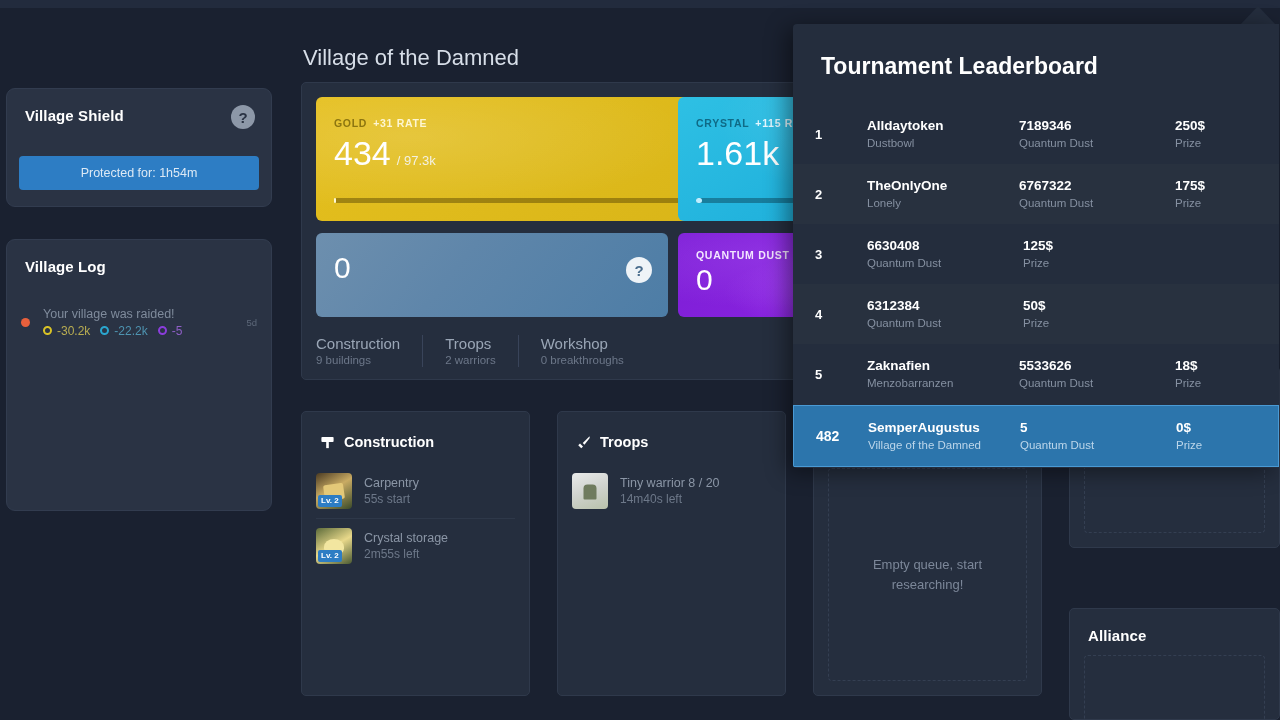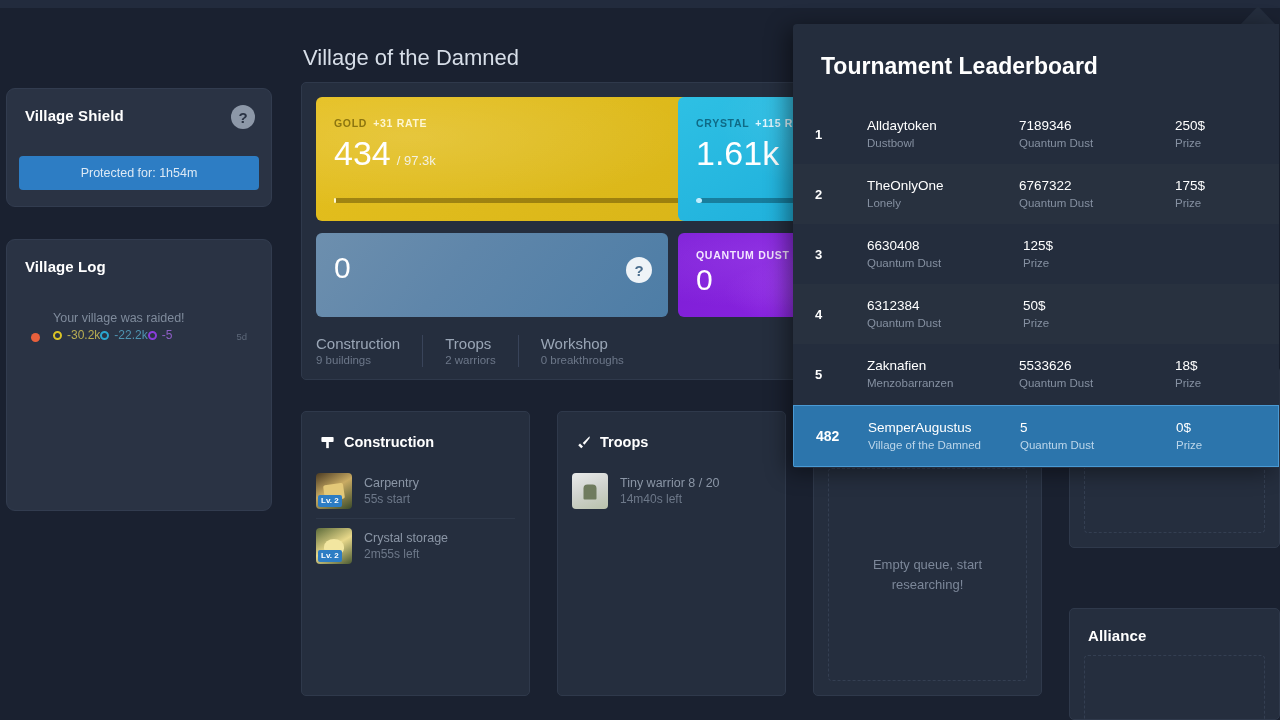--- a/index.html
+++ b/index.html
@@ -39,29 +39,29 @@
   .shield-btn {
     position: absolute; left: 12px; right: 12px; bottom: 16px; height: 34px;
     background: #2d7dc4; border-radius: 4px;
     color: #dce9f5; font-size: 12.5px;
     display: flex; align-items: center; justify-content: center;
     cursor: pointer;
   }
   .log-panel { margin-top: 32px; height: 272px; position: relative; overflow: hidden; }
   .log-row {
     position: absolute; left: 0; right: 0; top: 62px; height: 40px;
-    display: flex; align-items: flex-end; padding: 0 24px;
+    display: flex; align-items: center; padding: 0 14px;
   }
   .log-dot {
     width: 9px; height: 9px; border-radius: 50%; background: #e8603c;
     flex: 0 0 auto; margin-right: 13px;
   }
   .log-body { flex: 1 1 auto; }
   .log-text { color: #7f8b9c; font-size: 12.5px; line-height: 15px; }
-  .log-deltas { display: flex; align-items: center; margin-top: 2px; }
+  .log-deltas { display: flex; align-items: center; gap: 10px; margin-top: 2px; }
   .delta { display: flex; align-items: center; gap: 5px; font-size: 12px; }
   .ring { width: 9px; height: 9px; border-radius: 50%; border: 2px solid; }
   .ring.gold { border-color: #d9c326; }
   .ring.crystal { border-color: #2aa6cf; }
   .ring.dust { border-color: #8a3ddb; }
   .d-gold { color: #b9ad52; }
   .d-crystal { color: #4e93b0; }
   .d-dust { color: #8f5fc7; }
   .log-age { color: #5d6879; font-size: 9.5px; margin-left: 8px; }
 
@@ -244,21 +244,21 @@
   }
   .lb-rank {
     width: 52px; flex: 0 0 auto;
     color: #ffffff; font-size: 13px; font-weight: bold;
   }
   .lb-row.me .lb-rank { font-size: 14px; }
   .lb-col { flex: 0 0 auto; }
   .lb-col.name { width: 152px; }
   .lb-col.score { width: 156px; }
   .lb-col.prize { width: 90px; }
-  .lb-primary { color: #ffffff; font-size: 13.5px; font-weight: normal; line-height: 18px; white-space: nowrap; }
+  .lb-primary { color: #ffffff; font-size: 13.5px; font-weight: bold; line-height: 18px; white-space: nowrap; }
   .lb-secondary { color: #8590a1; font-size: 11.5px; line-height: 16px; white-space: nowrap; }
   .lb-row.me .lb-secondary { color: #bcd6ea; }
 </style>
 </head>
 <body>
 
 <div id="app">
 
   <div class="topbar"></div>
 

